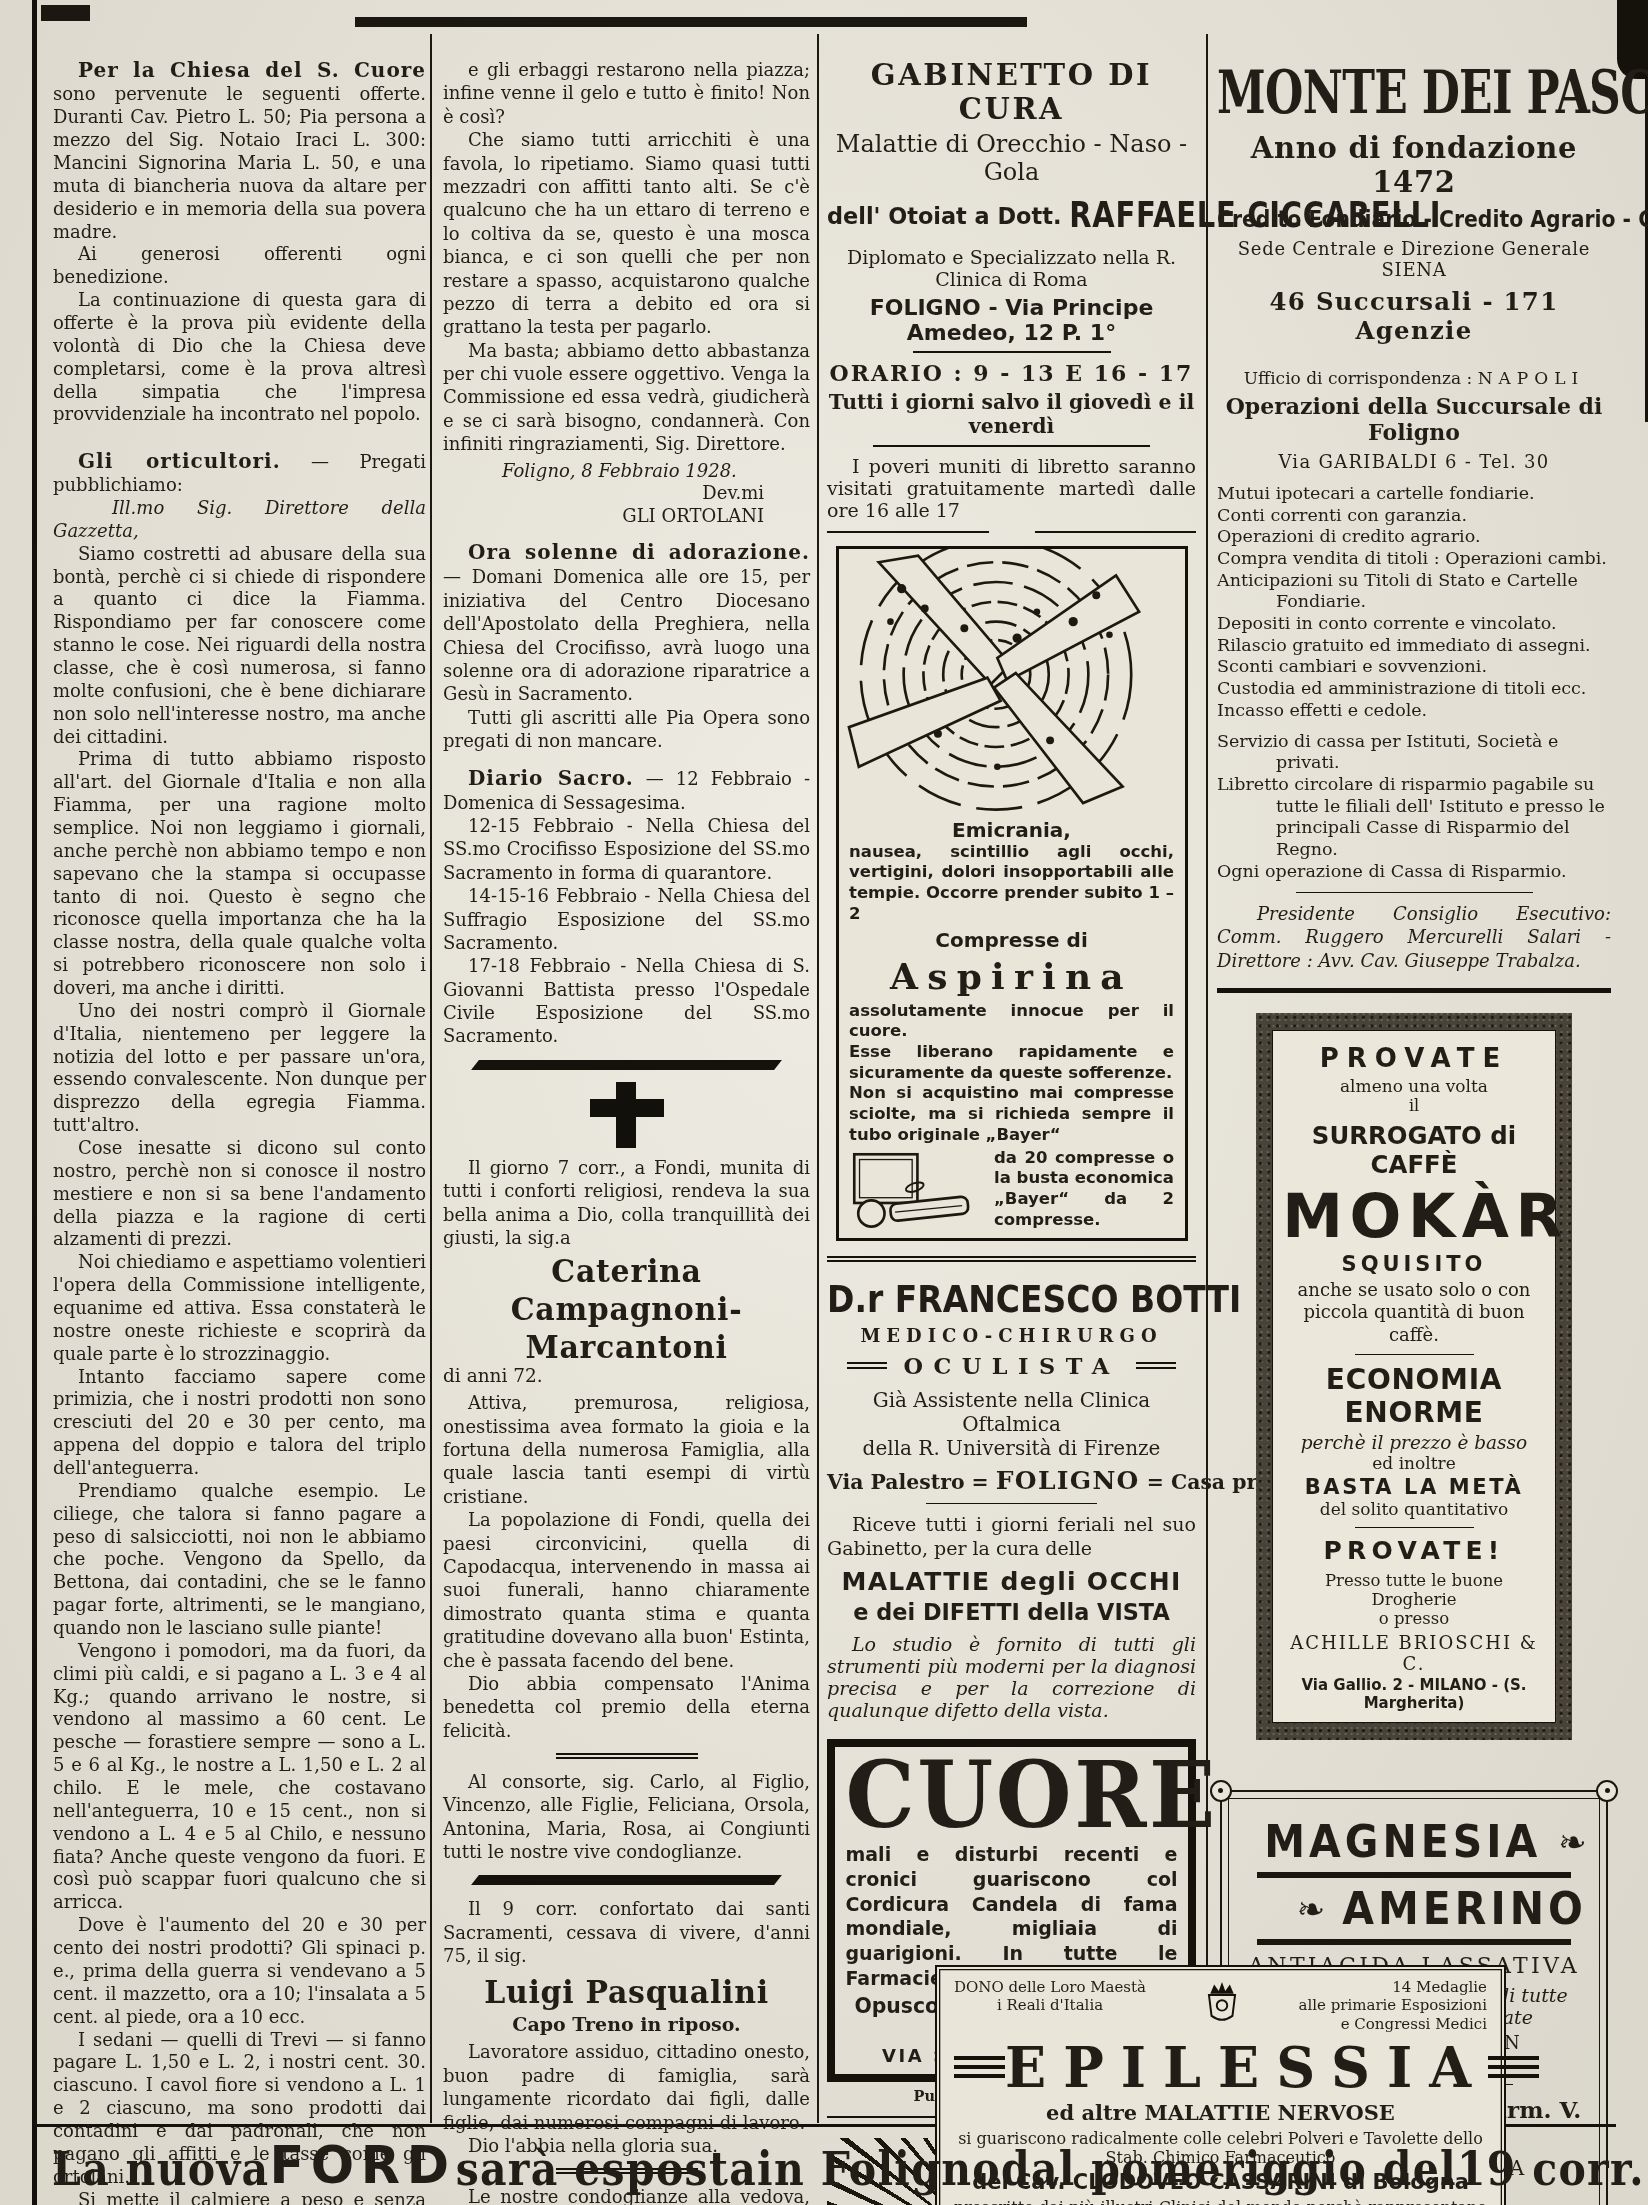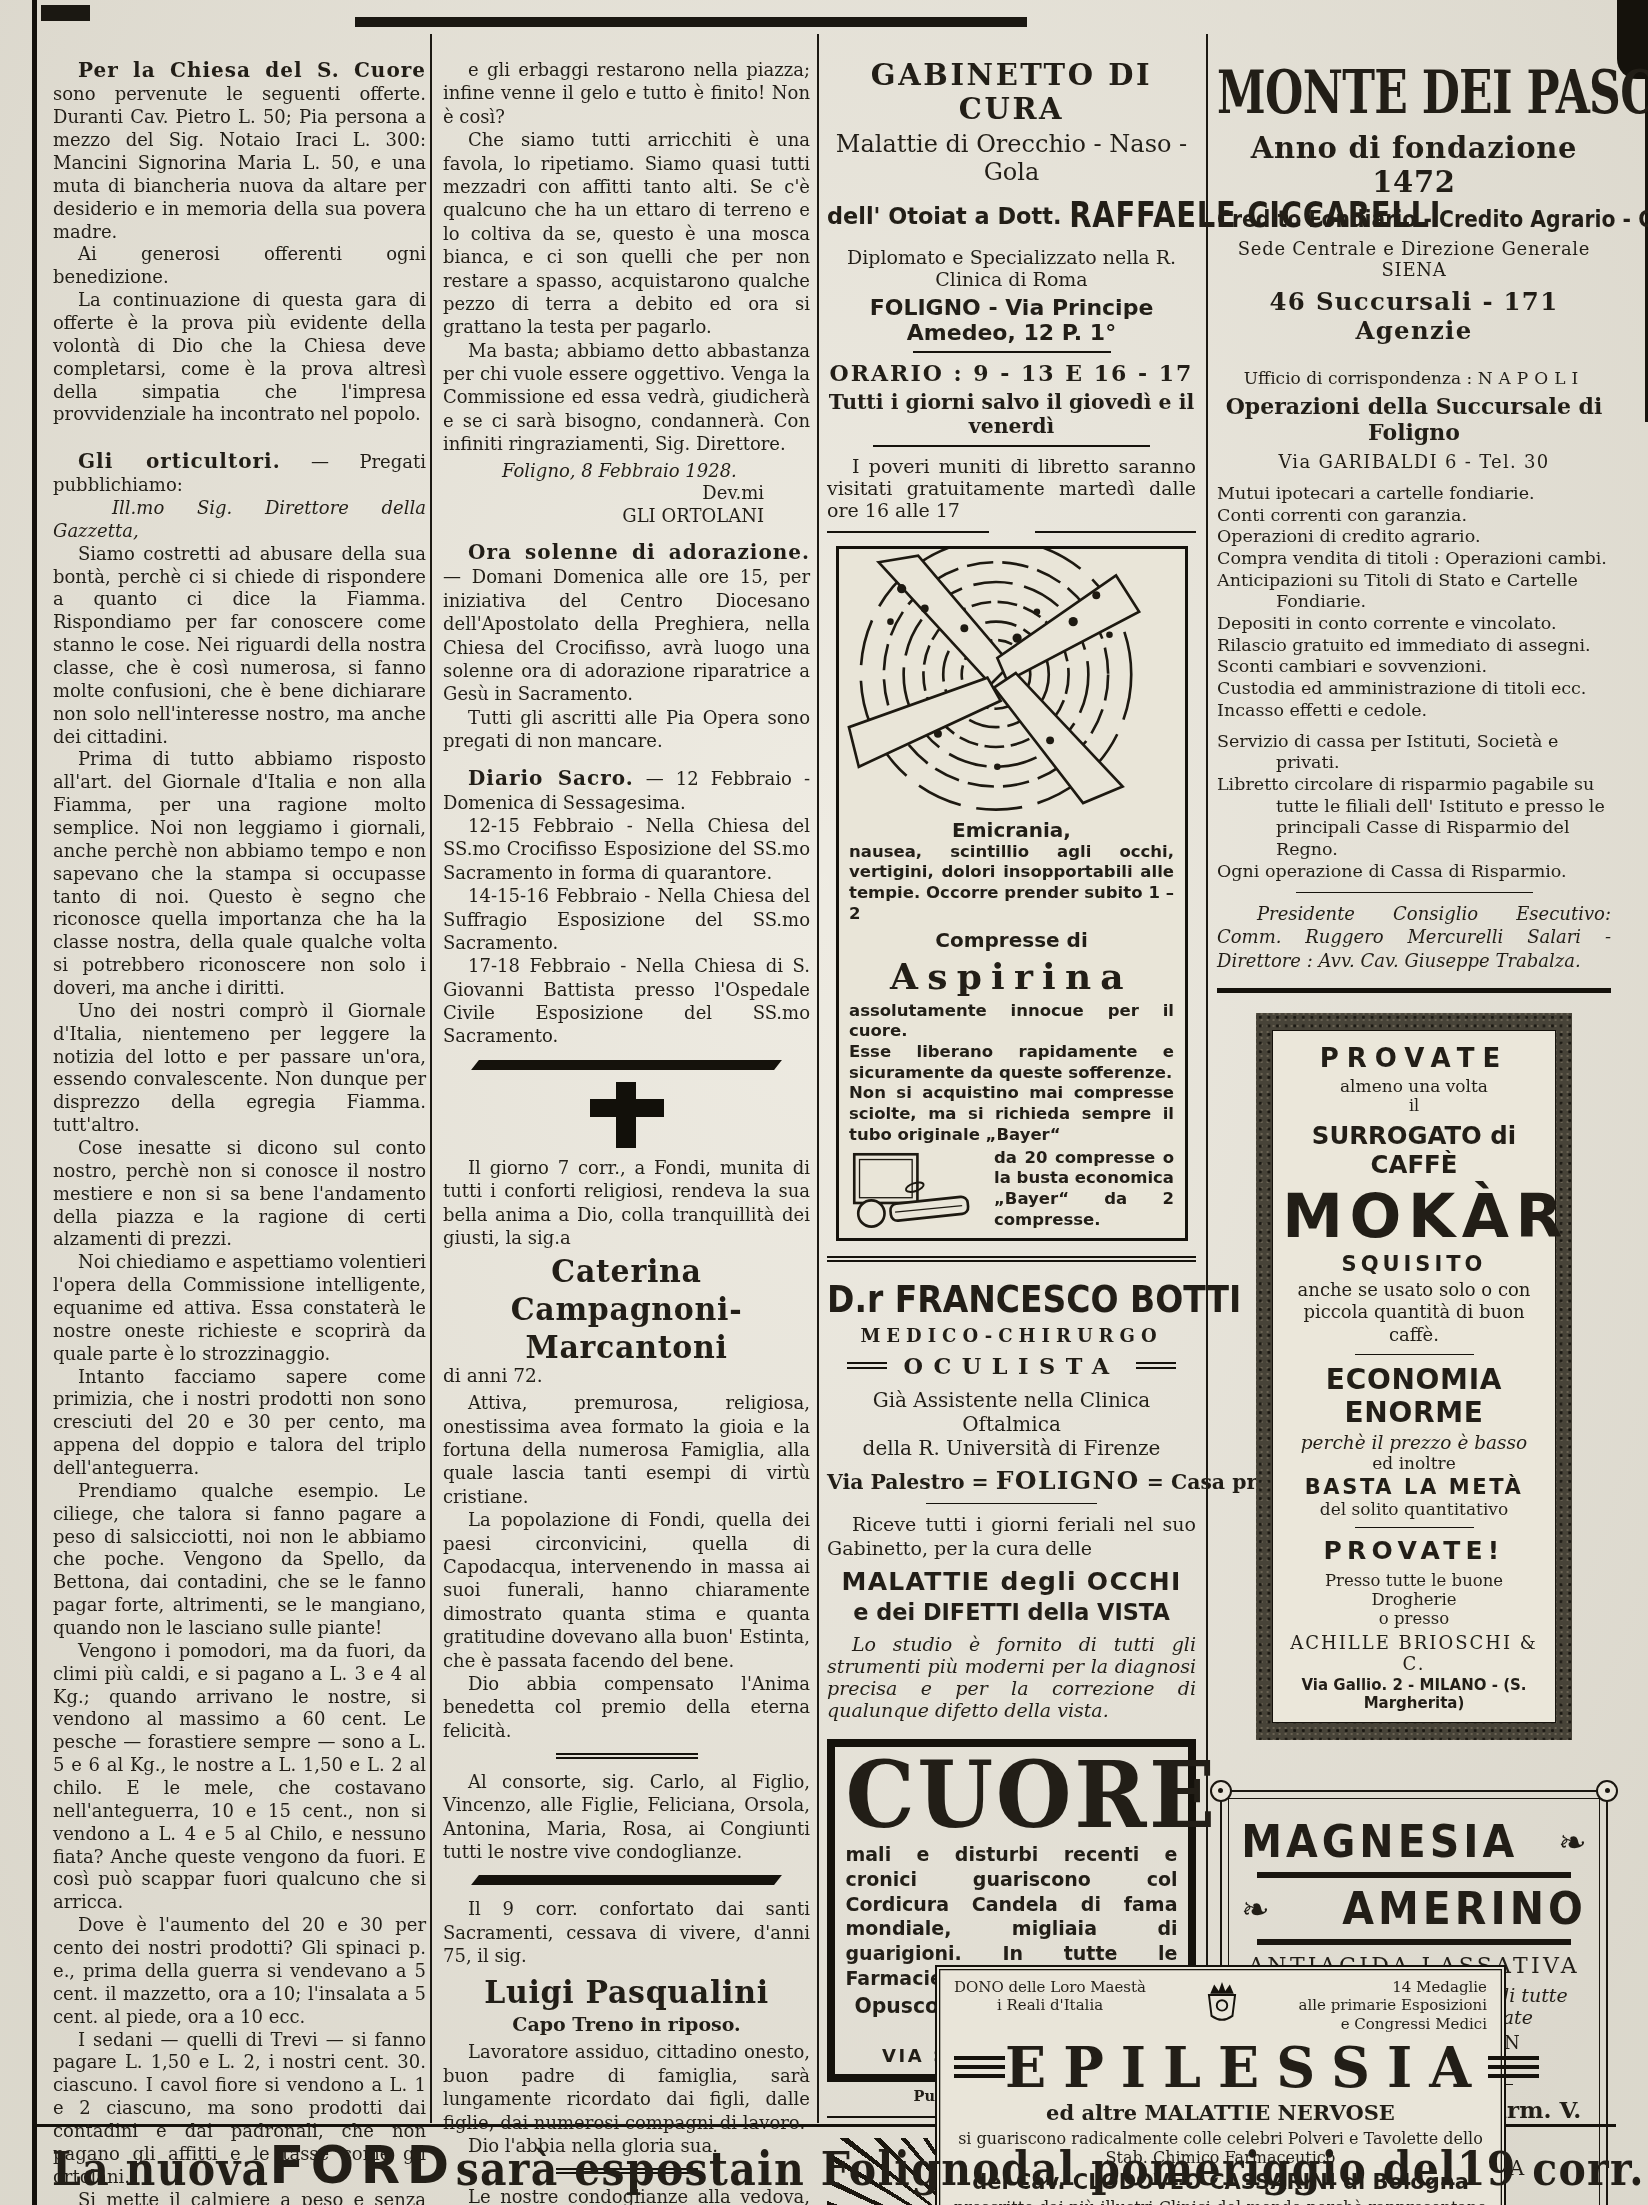--- a/index.html
+++ b/index.html
@@ -146,21 +146,21 @@
   .mk13{font-size:16.5px;font-family:"DejaVu Serif",serif;margin-top:5.3px}
   .mk14{font-size:16.5px;font-family:"DejaVu Serif",serif}
   .mk15{font-size:18px;letter-spacing:2px;font-family:"DejaVu Serif",serif;margin-top:4px}
   .mk16{font-size:15px;font-weight:bold;margin-top:2.6px}
 
   .magnesia{position:relative;margin:50px 2.6px 0;border:2px solid #1a1610;padding:6.6px}
   .magnesia-in{border:1.3px solid #1a1610;padding:18.5px 12px 13px;text-align:center}
   .mag-corner{position:absolute;width:22.4px;height:22.4px;border:2px solid #1a1610;border-radius:50%;background:#e9e5d9;z-index:2}
   .mag-corner::after{content:"";position:absolute;left:6.6px;top:6.6px;width:5.3px;height:5.3px;border-radius:50%;background:#1a1610}
   .mag-tl{left:-12px;top:-12px}.mag-tr{right:-12px;top:-12px}
-  .mag-row{display:flex;align-items:center;justify-content:space-between;gap:17px}
+  .mag-row{display:flex;align-items:center;justify-content:flex-end;gap:17px}
   .mag-big{font-size:41px;font-weight:800;font-family:"DejaVu Sans",sans-serif;letter-spacing:4px;transform:scaleY(1.1)}
   .fleuron{font-size:34px;line-height:1}
   .mag-rule{height:6px;background:#1a1610;margin:6.6px 16px}
   .mg0{font-size:22px;letter-spacing:3.3px;margin-top:8px}
   .mg1{font-size:19px;font-style:italic;margin-top:5.3px}
   .mg2{font-size:19px;font-style:italic}
   .mg3{font-size:18px;letter-spacing:4.6px;margin-top:4px}
   .mag-dia{display:flex;align-items:center;justify-content:center;gap:5.3px;margin:8px 0}
   .mag-dia i{display:block;width:6px;height:6px;background:#1a1610;transform:rotate(45deg)}
   .mag-dia b{display:block;width:79px;border-top:1.3px solid #1a1610}

